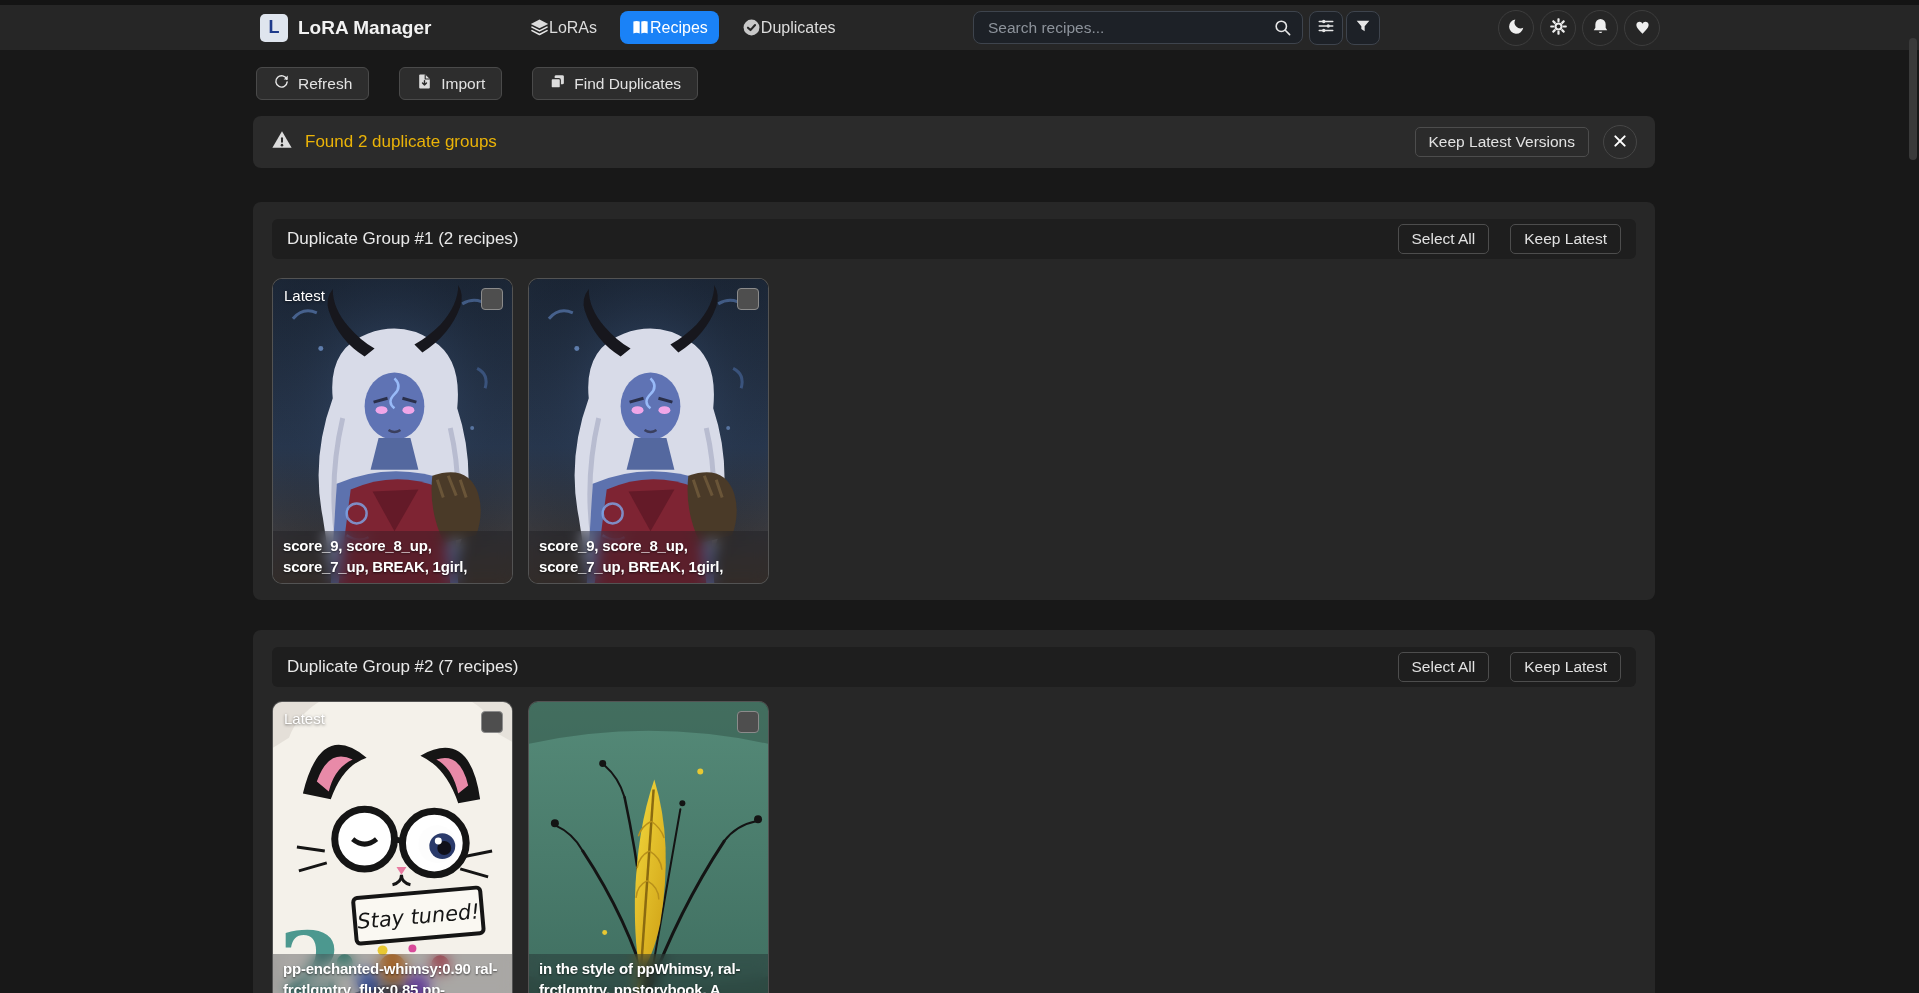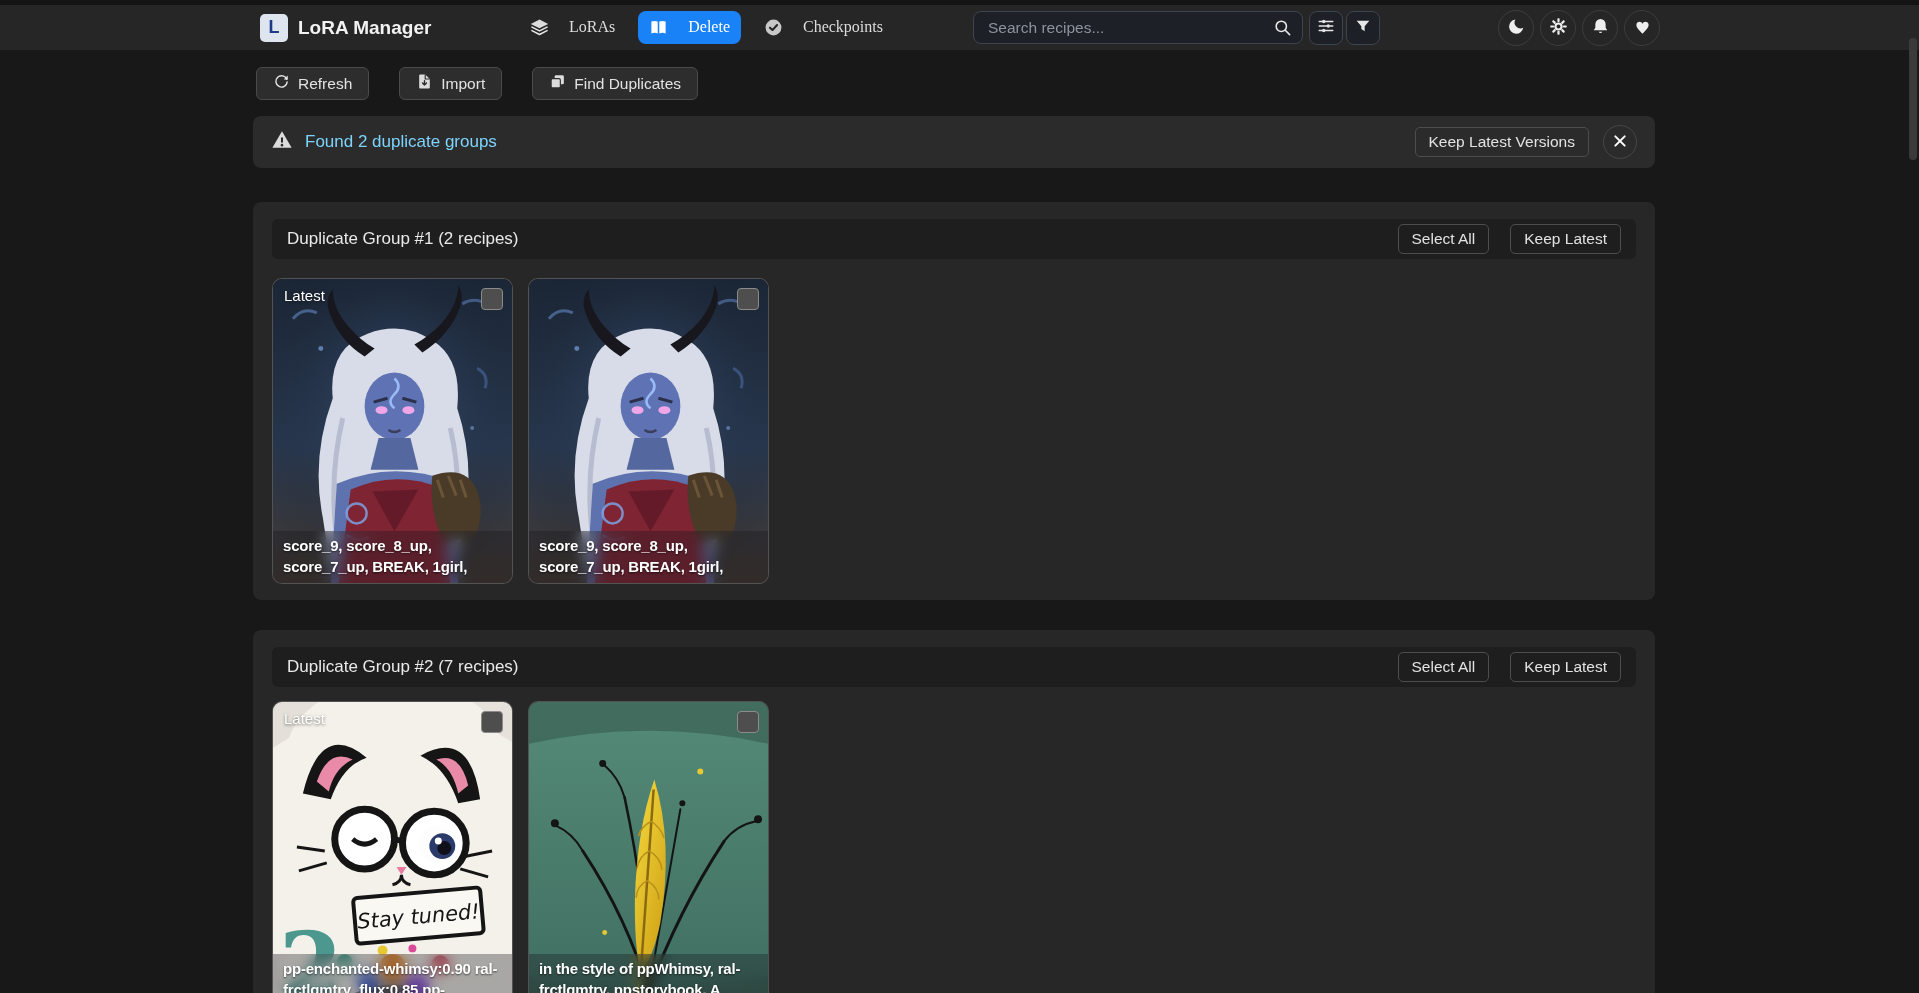--- a/index.html
+++ b/index.html
@@ -7,39 +7,39 @@
   body { background:#181818; font-family:"Liberation Sans", sans-serif; position:relative; color:#e8e8e8; }
 
   .topstrip { position:absolute; left:0; top:0; width:1919px; height:5px; background:#141414; }
   .navbar { position:absolute; left:0; top:5px; width:1919px; height:45px; background:#262626; }
 
   .brand { position:absolute; left:260px; top:0; height:45px; display:flex; align-items:center; gap:10px; }
   .logo { width:28px; height:28px; background:#dfe5ee; color:#1e3a8a; border-radius:5px; display:flex; align-items:center; justify-content:center; font-weight:bold; font-size:18px; }
   .brand-title { font-size:19px; font-weight:bold; color:#f2f2f2; }
 
   .tabs { position:absolute; left:519px; top:0; height:45px; display:flex; align-items:center; gap:12px; }
-  .tab { display:flex; align-items:flex-start; gap:20px; padding:7px 11px; border-radius:8px; font-size:16px; color:#dcdcdc; cursor:pointer;font-family:Liberation Serif, serif; }
+  .tab { display:flex; align-items:flex-end; gap:0; padding:7px 11px; border-radius:8px; font-size:16px; color:#dcdcdc; cursor:pointer; }
   .tab.active { background:#1a82f7; color:#fff; }
   .tab svg { display:block; }
 
   .search-wrap { position:absolute; left:973px; top:6px; width:330px; height:33px;text-decoration:underline; }
   .search-input { width:100%; height:100%; background:#1d2127; border:1px solid #3e444d; border-radius:8px; color:#cfd3d8; font-size:15.5px; padding:0 40px 0 14px; outline:none; font-family:"Liberation Sans", sans-serif; }
   .search-input::placeholder { color:#8d939b; }
   .search-icon { position:absolute; right:11px; top:7px; }
 
   .sq-btn { position:absolute; top:6px; width:34px; height:34px; background:#1d2127; border:1px solid #3e444d; border-radius:8px; display:flex; align-items:center; justify-content:center; cursor:pointer; }
 
   .nav-circles { position:absolute; left:1498px; top:5px; display:flex; gap:6px; }
   .circ-btn { width:36px; height:36px; border-radius:50%; border:1px solid #3d3d3d; background:transparent; display:flex; align-items:center; justify-content:center; cursor:pointer; }
 
   .toolbar { position:absolute; left:256px; top:67px; display:flex; gap:30px; }
   .tool-btn { height:33px; display:flex; align-items:center; gap:8px; padding:0 16px; background:#2d2d2d; border:1px solid #4a4a4a; border-radius:6px; color:#e2e2e2; font-size:15.5px; cursor:pointer; }
 
   .banner { position:absolute; left:253px; top:116px; width:1402px; height:52px; background:#2b2b2b; border-radius:8px; display:flex; align-items:center; padding:0 18px; }
-  .banner-msg { font-size:17px; color:#7dd3fc; margin-left:12px; }
+  .banner-msg { font-size:17px; color:#eab308; margin-left:12px; }
   .banner-right { margin-left:auto; display:flex; align-items:center; gap:14px;justify-content:flex-end; }
   .ghost-btn { height:30px; padding:0 13px; background:transparent; border:1px solid #4d4d4d; border-radius:5px; color:#e2e2e2; font-size:15.5px; display:flex; align-items:center; cursor:pointer; }
   .delete-group { height:32px; display:flex; align-items:center; gap:6px; padding:0 12px; border:1px solid #3a3a3a; border-radius:5px; color:#7f7f7f; font-size:15.5px; }
   .count-input { width:105px; height:26px; background:#202020; border:1px solid #424242; border-radius:4px; color:#9a9a9a; text-align:center; font-size:15px; outline:none; font-family:"Liberation Sans", sans-serif; }
   .close-btn { width:34px; height:34px; border-radius:50%; border:1px solid #464646; background:transparent; display:flex; align-items:center; justify-content:center; cursor:pointer; }
 
   .group-panel { position:absolute; left:253px; width:1402px; background:#272727; border-radius:8px; }
   .gp1 { top:202px; height:398px;padding-left:16px; }
   .gp2 { top:630px; height:420px; }
   .group-header { position:absolute; left:19px; right:19px; top:17px; height:40px; background:#1e1e1e; border-radius:6px; display:flex; align-items:center; padding:0 15px; }
@@ -104,30 +104,30 @@
       </span>
       <span>LoRAs</span>
     </div>
     <div class="tab active">
       <span>
         <svg width="19" height="19" viewBox="0 0 24 24" fill="#ffffff">
             <path d="M3 4.5 Q7 2.8 11 4.5 L11 19.5 Q7 17.8 3 19.5 Z"></path>
             <path d="M13 4.5 Q17 2.8 21 4.5 L21 19.5 Q17 17.8 13 19.5 Z"></path>
           </svg>
       </span>
-      <span>Delete</span>
+      <span>Recipes</span>
     </div>
     <div class="tab">
       <span>
         <svg width="19" height="19" viewBox="0 0 24 24">
             <circle cx="12" cy="12" r="10" fill="#c8c8c8"></circle>
             <path d="M7.5 12.2 L10.7 15.3 L16.5 8.8" fill="none" stroke="#262626" stroke-width="2.6" stroke-linecap="round" stroke-linejoin="round"></path>
           </svg>
       </span>
-      <span>Checkpoints</span>
+      <span>Duplicates</span>
     </div>
   </div>
 
   <div class="search-wrap">
     <input class="search-input" type="text" placeholder="Search recipes..." style="">
     <span class="search-icon">
       <svg width="19" height="19" viewBox="0 0 24 24">
           <circle cx="10.5" cy="10.5" r="6.5" class="icon-stroke" stroke-width="2.8"></circle>
           <path d="M15.5 15.5 L21 21" class="icon-stroke" stroke-width="2.8"></path>
         </svg>

